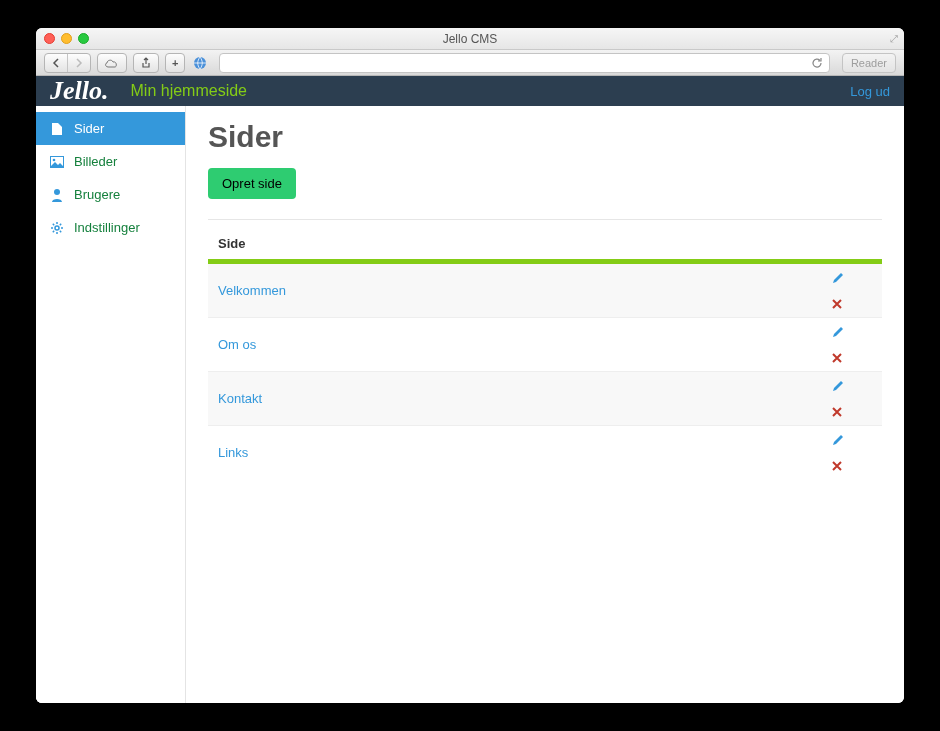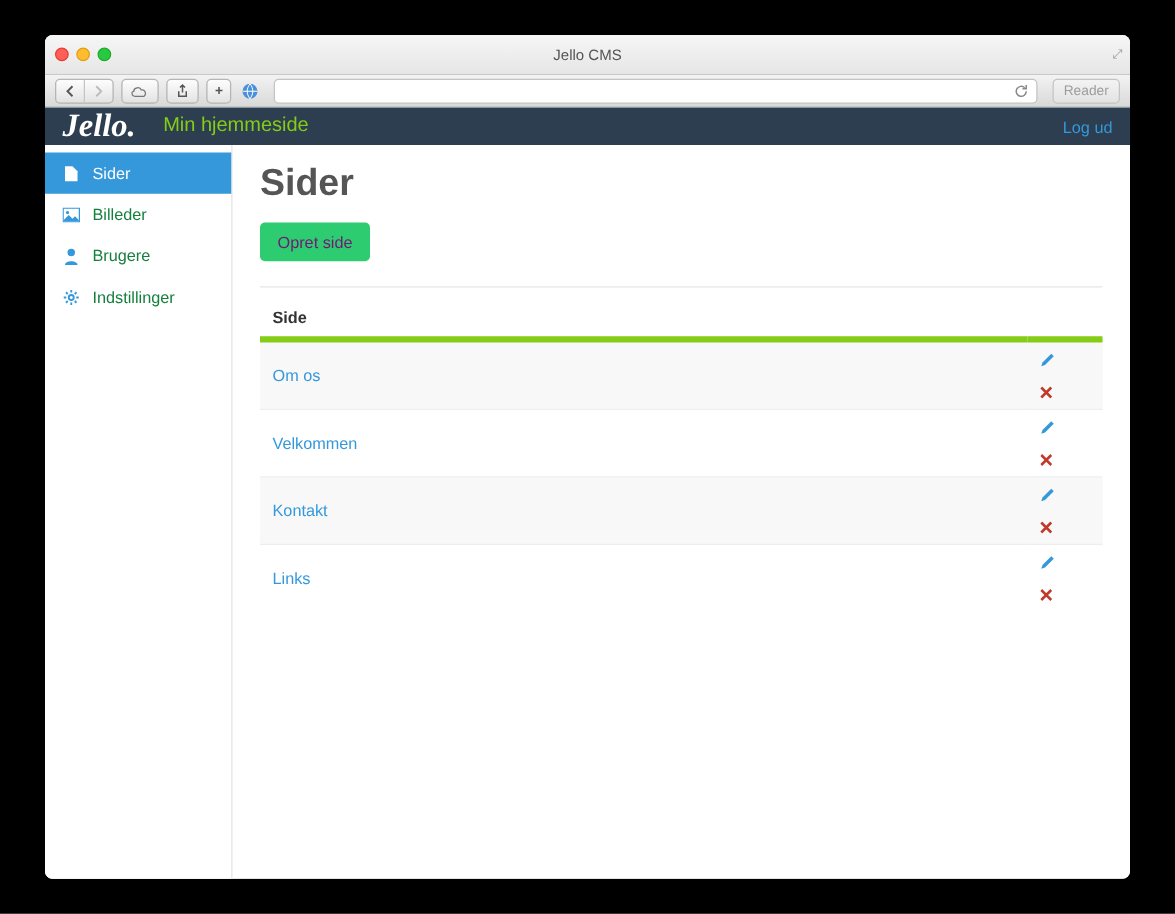--- a/index.html
+++ b/index.html
@@ -20,21 +20,21 @@
     height: 675px;
     background: #fff;
     border-radius: 6px;
     box-shadow: 0 10px 40px rgba(0,0,0,0.6);
     overflow: hidden;
     display: flex;
     flex-direction: column;
   }
   
   .titlebar {
-    height: 32px;
+    height: 22px;
     background: linear-gradient(#f6f6f6,#e6e6e6);
     border-bottom: 1px solid #c9c9c9;
     display: flex;
     align-items: center;
     position: relative;
     font-size: 12px;
     color: #555;
   }
   .traffic { display:flex; gap:6px; margin-left:8px; }
   .traffic span { width:11px; height:11px; border-radius:50%; display:block; }
@@ -111,21 +111,21 @@
   }
   .side-item.active {
     background:#3498db;
     color:#fff;
   }
   .side-icon { width:14px; display:flex; justify-content:center; }
   .main { flex:1; padding:14px 22px 22px 22px; }
   h1 { font-size:30px; font-weight:600; color:#555; margin-bottom:14px;}
   .btn-success{
     background:#2ecc71;
-    color:#701a75;
+    color:#000000;
     border:none;
     border-radius:4px;
     padding:8px 14px;
     font-size:13px;
     cursor:pointer;
   }
   .hr { border:none; border-top:1px solid #e6e6e6; margin:20px 0 8px;}
   table { width:100%; border-collapse:collapse; font-size:13px;}
   th { text-align:left; font-weight:bold; color:#333; padding:8px 10px; border-bottom:5px solid #84cc16;}
   td { padding:8px 10px; border-top:1px solid #eee;}
@@ -245,29 +245,29 @@
         <hr class="hr">
         <table>
           <thead>
             <tr>
               <th>Side</th>
               <th></th>
             </tr>
           </thead>
           <tbody id="pages-tbody">
               <tr>
+                <td><a>Velkommen</a></td>
+                <td class="row-actions"><span class="edit-icon"><svg width="12" height="12" viewBox="0 0 12 12">
+                      <path d="M1 11l1-3 7-7 2 2-7 7-3 1z" fill="#3498db"></path>
+                    </svg></span><span class="delete-icon"><svg width="10" height="10" viewBox="0 0 10 10">
+                      <path d="M1 1l8 8M9 1L1 9" stroke="#c0392b" stroke-width="2"></path>
+                    </svg></span></td>
+              </tr>
+              <tr>
                 <td><a>Om os</a></td>
-                <td class="row-actions"><span class="edit-icon"><svg width="12" height="12" viewBox="0 0 12 12">
-                      <path d="M1 11l1-3 7-7 2 2-7 7-3 1z" fill="#3498db"></path>
-                    </svg></span><span class="delete-icon"><svg width="10" height="10" viewBox="0 0 10 10">
-                      <path d="M1 1l8 8M9 1L1 9" stroke="#c0392b" stroke-width="2"></path>
-                    </svg></span></td>
-              </tr>
-              <tr>
-                <td><a>Velkommen</a></td>
                 <td class="row-actions"><span class="edit-icon"><svg width="12" height="12" viewBox="0 0 12 12">
                       <path d="M1 11l1-3 7-7 2 2-7 7-3 1z" fill="#3498db"></path>
                     </svg></span><span class="delete-icon"><svg width="10" height="10" viewBox="0 0 10 10">
                       <path d="M1 1l8 8M9 1L1 9" stroke="#c0392b" stroke-width="2"></path>
                     </svg></span></td>
               </tr>
               <tr>
                 <td><a>Kontakt</a></td>
                 <td class="row-actions"><span class="edit-icon"><svg width="12" height="12" viewBox="0 0 12 12">
                       <path d="M1 11l1-3 7-7 2 2-7 7-3 1z" fill="#3498db"></path>

